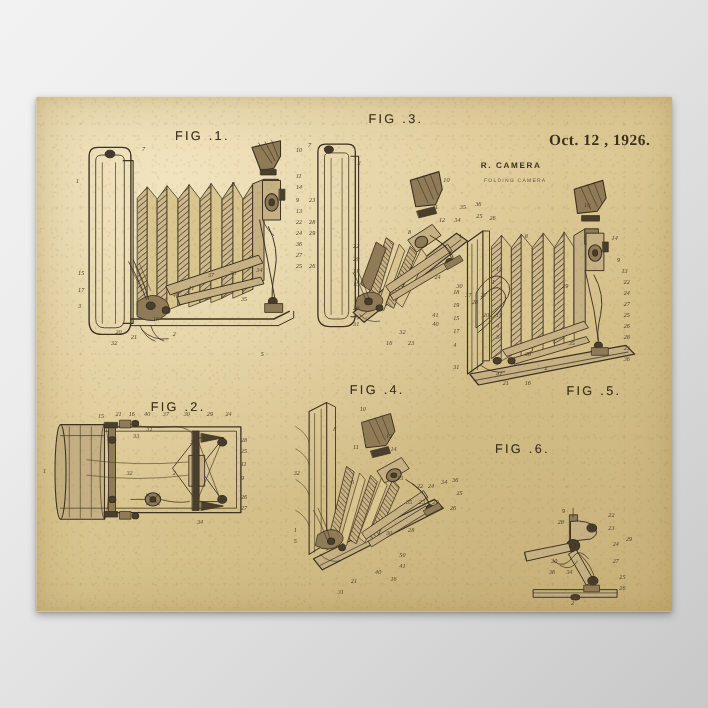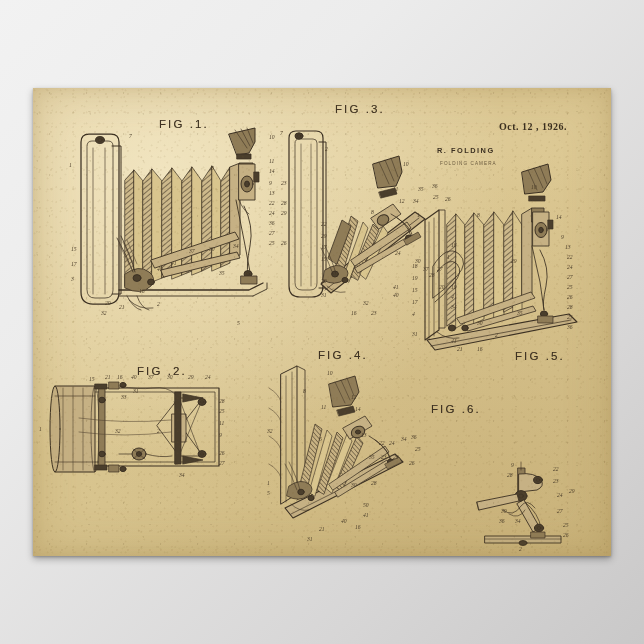--- a/index.html
+++ b/index.html
@@ -57,21 +57,21 @@
 
   
   .tx{position:absolute;color:#463925;white-space:nowrap;}
   .figlab{
     font-family:Liberation Sans, sans-serif;
     font-size:11.5px;letter-spacing:2.1px;color:#3d3122;
     text-shadow:0 0 .4px rgba(60,48,30,.5);
   }
   .dateline{
     font-family:"Liberation Serif",serif;font-weight:bold;
-    font-size:10px;letter-spacing:.5px;color:#3a2f20;
+    font-size:14px;letter-spacing:.5px;color:#3a2f20;
   }
   .invname{
     font-family:"Liberation Sans",sans-serif;font-weight:bold;
     font-size:7.4px;letter-spacing:1.5px;color:#3d3122;
   }
   .subttl{
     font-family:"Liberation Sans",sans-serif;
     font-size:4.6px;letter-spacing:1.1px;color:#6a5a3e;
   }
   .num{
@@ -351,29 +351,29 @@
         <ellipse class="ink fill-dk" cx="506" cy="440" rx="4.6" ry="3.8"></ellipse>
         <ellipse class="ink" stroke-width=".5" cx="506" cy="440" rx="1.8" ry="1.5" fill="#cdb98b"></ellipse>
 
         <path class="ink" stroke-width=".7" d="M470 422 q10 8 18 -4 q6 -8 14 2"></path>
         <path class="ink" stroke-width=".6" d="M476 426 q10 6 16 -4"></path>
         <path class="ink fill-md" stroke-width=".7" d="M498 444 h14 v6 h-14 z"></path>
       </g>
     </svg>
 
     <div class="tx dateline" style="left:466px;top:33px;">Oct. 12 , 1926.</div>
-    <div class="tx invname" style="left:404px;top:58px;">R. FOLDING</div>
+    <div class="tx invname" style="left:404px;top:58px;">R. CAMERA</div>
     <div class="tx subttl" style="left:407px;top:73px;">FOLDING CAMERA</div>
 
     <div class="tx figlab" style="left:126px;top:30px;">FIG .1.</div>
     <div class="tx figlab" style="left:104px;top:277px;text-align:right;">FIG .2.</div>
     <div class="tx figlab" style="left:302px;top:15px;">FIG .3.</div>
     <div class="tx figlab" style="left:285px;top:261px;">FIG .4.</div>
     <div class="tx figlab" style="left:436px;top:262px;margin-left:46px;">FIG .5.</div>
-    <div class="tx figlab" style="left:398px;top:315px;">FIG .6.</div>
+    <div class="tx figlab" style="left:417px;top:315px;">FIG .6.</div>
 
     <div>
       <div class="tx num" style="left:96px;top:45px;">7</div>
       <div class="tx num" style="left:36px;top:74px;">1</div>
       <div class="tx num" style="left:178px;top:77px;">8</div>
       <div class="tx num" style="left:236px;top:46px;">10</div>
       <div class="tx num" style="left:236px;top:70px;">11</div>
       <div class="tx num" style="left:236px;top:80px;">14</div>
       <div class="tx num" style="left:236px;top:92px;">9</div>
       <div class="tx num" style="left:248px;top:92px;">23</div>

